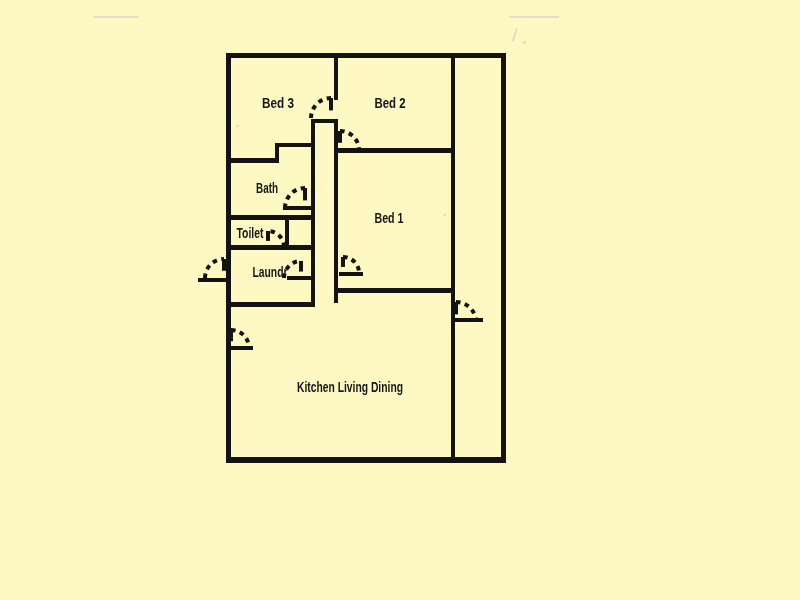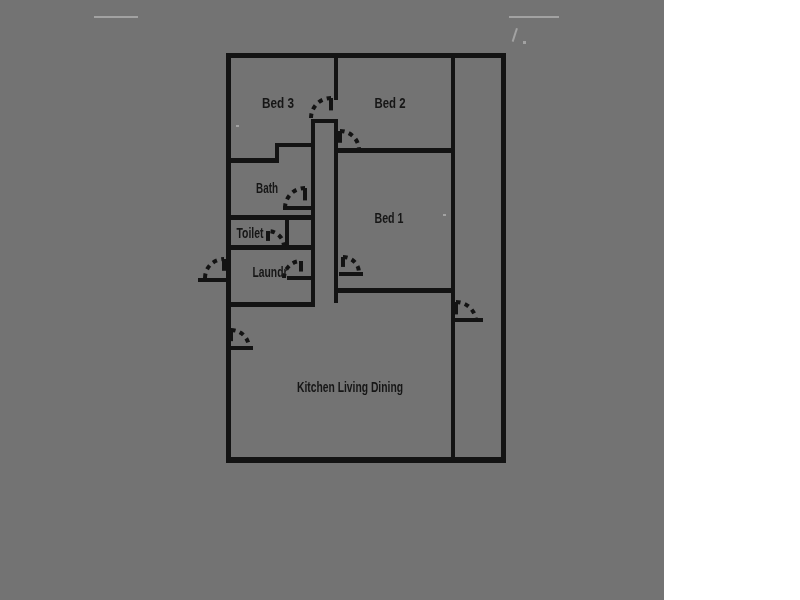--- a/index.html
+++ b/index.html
@@ -1,16 +1,16 @@
 <!DOCTYPE html>
 <html><head>
 <meta charset="utf-8">
 <style>
   html,body{margin:0;padding:0;background:#ffffff;}
-  .page{position:relative;width:664px;height:600px;background:#737373;overflow:hidden;
+  .page{position:relative;width:800px;height:600px;background:#fef9c3;overflow:hidden;
         font-family:"Liberation Sans", sans-serif;}
   svg{position:absolute;left:0;top:0;}
   .wall{fill:#131313;}
   .stub{fill:#131313;}
   .arc{fill:none;stroke:#131313;stroke-width:4;stroke-dasharray:4.5 4.5;stroke-linecap:butt;}
   .tick{stroke:#131313;stroke-width:4;stroke-linecap:butt;}
   .room-label{fill:#161616;font-family:"Liberation Sans", sans-serif;font-weight:bold;
               font-size:14px;text-anchor:middle;}
   .artifact{opacity:0.55;}
 </style>

